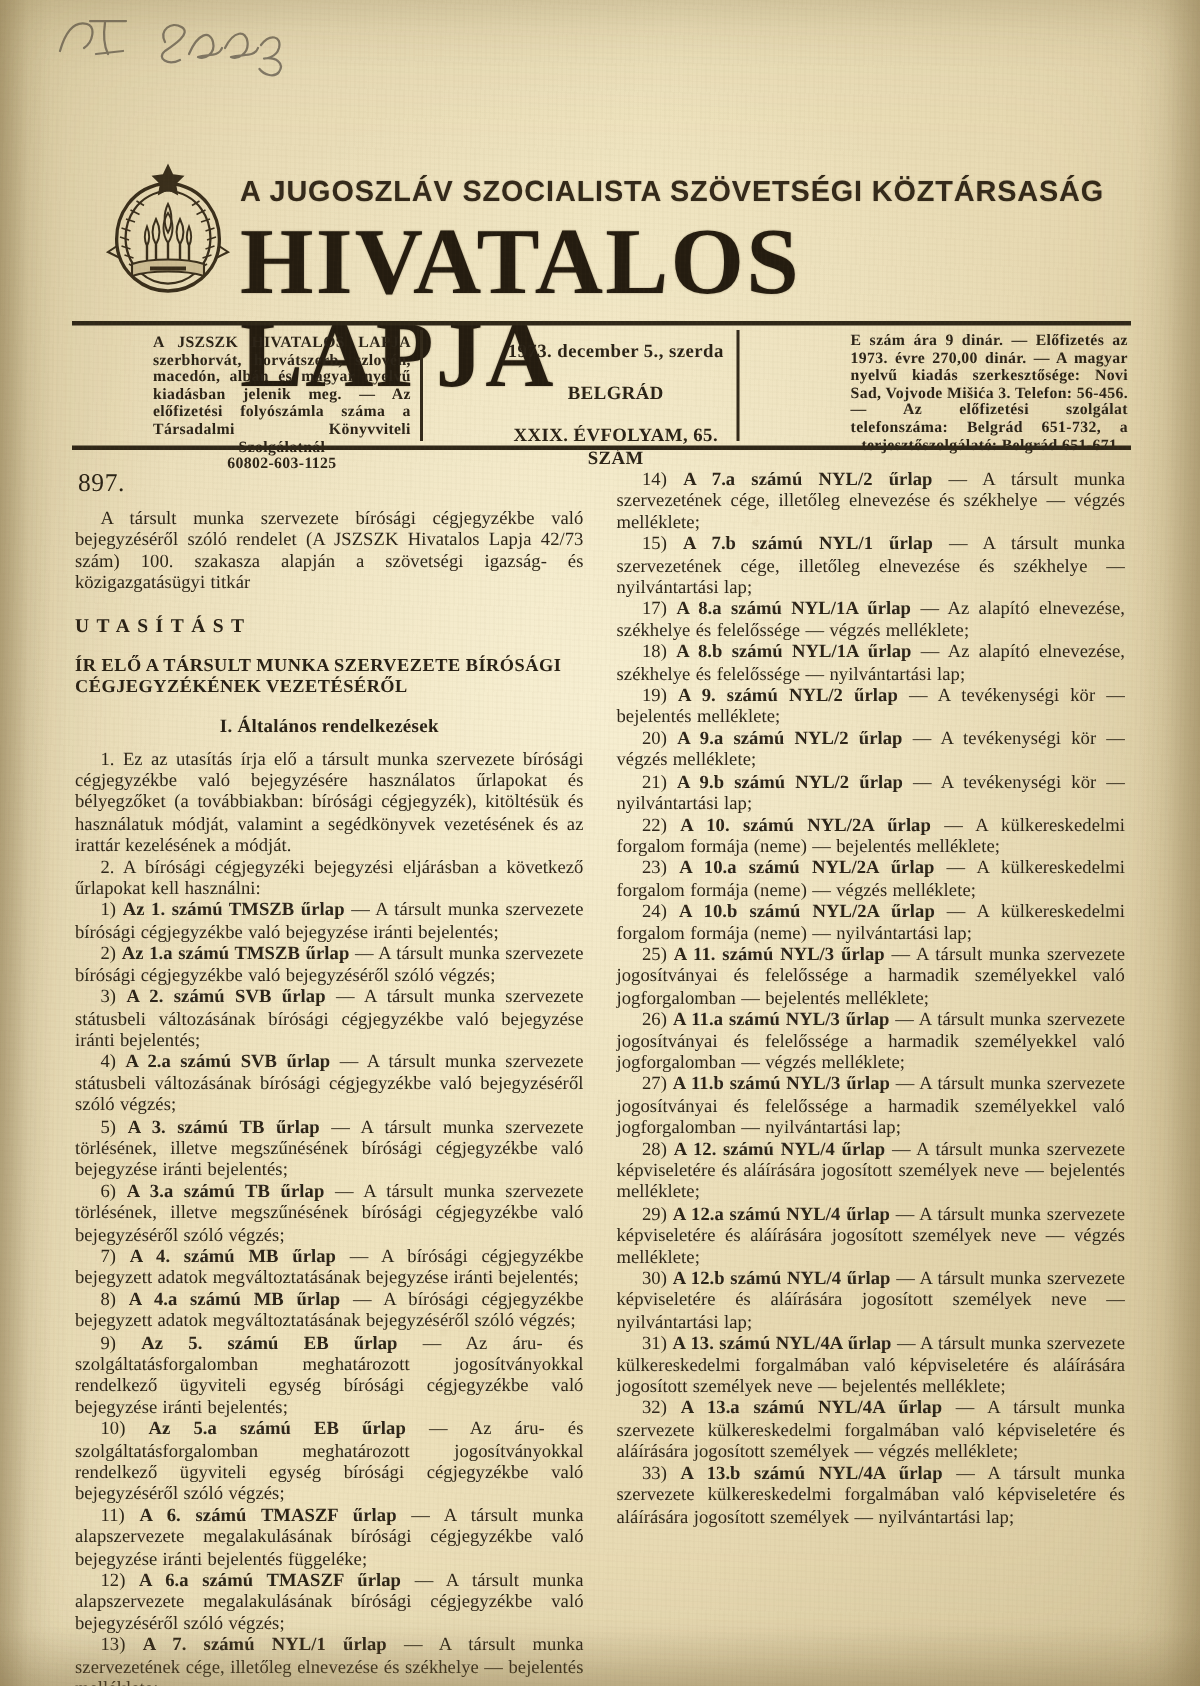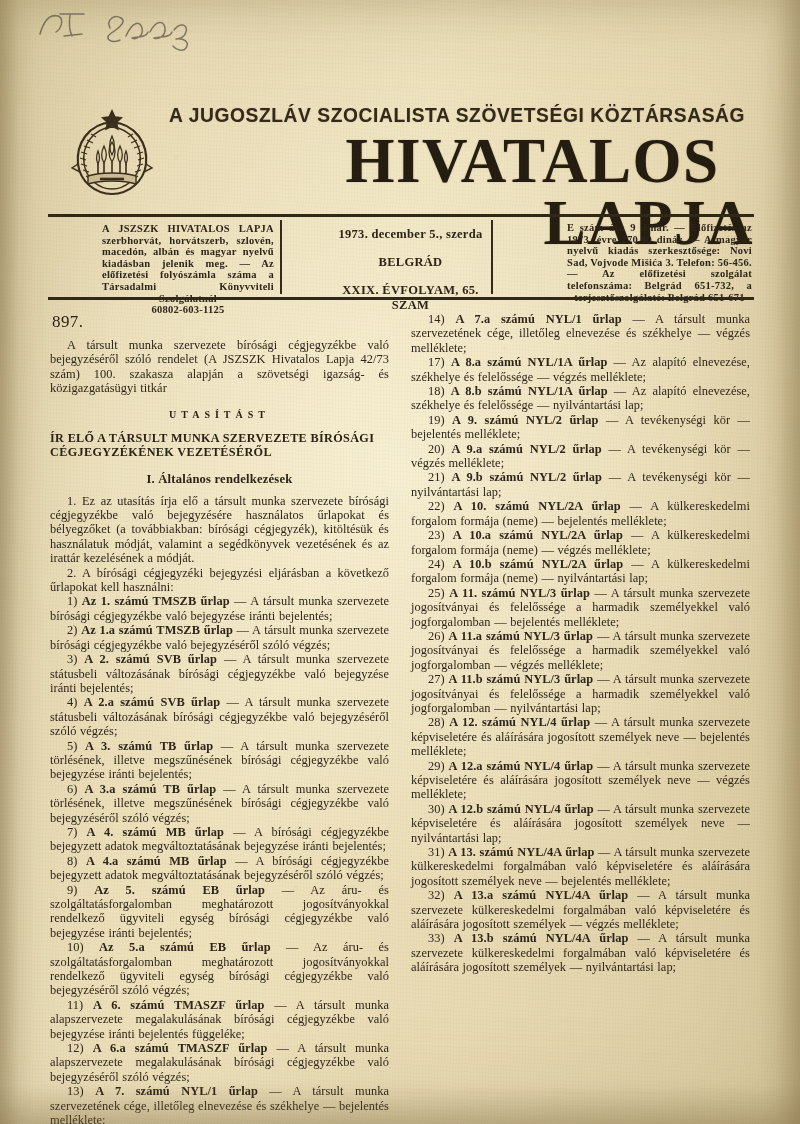--- a/index.html
+++ b/index.html
@@ -73,21 +73,21 @@
     position: absolute;
     left: 48px; top: 104px; width: 706px;
     height: 96px;
   }
   .emblem {
     position: absolute; left: 22px; top: 2px;
     width: 84px; height: 92px;
   }
   .emblem svg { display:block; width:100%; height:100%; }
   .mast-text {
-    position: absolute; left: 112px; top: 0; right: 0; text-align: right;
+    position: absolute; left: 112px; top: 13px; right: 0;
   }
   .supertitle {
     font-family: "Liberation Sans", "DejaVu Sans", sans-serif;
     font-weight: 700;
     font-size: 19.5px;
     letter-spacing: .6px;
     color: #33291a;
     white-space: nowrap;
     transform: scaleX(.985);
     transform-origin: left center;
@@ -182,23 +182,23 @@
     line-height: 14.4px;
     text-align: justify;
     text-indent: 17px;
     letter-spacing: .05px;
     color: #2d2519;
     word-spacing: .4px;
   }
   p.para b { font-weight: 700; }
 
   .heading-main {
-    text-align: center;
-    font-weight: 700;
-    font-size: 10px;
+    text-align: left;
+    font-weight: 700;
+    font-size: 13px;
     letter-spacing: 5px;
     margin: 13px 0 11px 0;
     color: #2a2216;
   }
   .heading-sub {
     text-align: left;
     font-weight: 700;
     font-size: 12.2px;
     line-height: 14px;
     letter-spacing: .35px;
@@ -331,21 +331,22 @@
           <p class="para"><span>9) </span><b>Az 5. számú EB űrlap</b><span> — Az áru- és szolgáltatásforgalomban meghatározott jogosítványokkal rendelkező ügyviteli egység bírósági cégjegyzékbe való bejegyzése iránti bejelentés;</span></p>
           <p class="para"><span>10) </span><b>Az 5.a számú EB űrlap</b><span> — Az áru- és szolgáltatásforgalomban meghatározott jogosítványokkal rendelkező ügyviteli egység bírósági cégjegyzékbe való bejegyzéséről szóló végzés;</span></p>
           <p class="para"><span>11) </span><b>A 6. számú TMASZF űrlap</b><span> — A társult munka alapszervezete megalakulásának bírósági cégjegyzékbe való bejegyzése iránti bejelentés függeléke;</span></p>
           <p class="para"><span>12) </span><b>A 6.a számú TMASZF űrlap</b><span> — A társult munka alapszervezete megalakulásának bírósági cégjegyzékbe való bejegyzéséről szóló végzés;</span></p>
           <p class="para"><span>13) </span><b>A 7. számú NYL/1 űrlap</b><span> — A társult munka szervezetének cége, illetőleg elnevezése és székhelye — bejelentés melléklete;</span></p>
         </div>
     </div>
 
     <div class="col">
       <div id="list-right">
-          <p class="para"><span>14) </span><b>A 7.a számú NYL/1 űrlap</b><span> — A társult munka szervezetének cége, illetőleg elnevezése és székhelye — végzés melléklete;</span></p>
+          <p class="para"><span>14) </span><b>A 7.a számú NYL/2 űrlap</b><span> — A társult munka szervezetének cége, illetőleg elnevezése és székhelye — végzés melléklete;</span></p>
+          <p class="para"><span>15) </span><b>A 7.b számú NYL/1 űrlap</b><span> — A társult munka szervezetének cége, illetőleg elnevezése és székhelye — nyilvántartási lap;</span></p>
           <p class="para"><span>17) </span><b>A 8.a számú NYL/1A űrlap</b><span> — Az alapító elnevezése, székhelye és felelőssége — végzés melléklete;</span></p>
           <p class="para"><span>18) </span><b>A 8.b számú NYL/1A űrlap</b><span> — Az alapító elnevezése, székhelye és felelőssége — nyilvántartási lap;</span></p>
           <p class="para"><span>19) </span><b>A 9. számú NYL/2 űrlap</b><span> — A tevékenységi kör — bejelentés melléklete;</span></p>
           <p class="para"><span>20) </span><b>A 9.a számú NYL/2 űrlap</b><span> — A tevékenységi kör — végzés melléklete;</span></p>
           <p class="para"><span>21) </span><b>A 9.b számú NYL/2 űrlap</b><span> — A tevékenységi kör — nyilvántartási lap;</span></p>
           <p class="para"><span>22) </span><b>A 10. számú NYL/2A űrlap</b><span> — A külkereskedelmi forgalom formája (neme) — bejelentés melléklete;</span></p>
           <p class="para"><span>23) </span><b>A 10.a számú NYL/2A űrlap</b><span> — A külkereskedelmi forgalom formája (neme) — végzés melléklete;</span></p>
           <p class="para"><span>24) </span><b>A 10.b számú NYL/2A űrlap</b><span> — A külkereskedelmi forgalom formája (neme) — nyilvántartási lap;</span></p>
           <p class="para"><span>25) </span><b>A 11. számú NYL/3 űrlap</b><span> — A társult munka szervezete jogosítványai és felelőssége a harmadik személyekkel való jogforgalomban — bejelentés melléklete;</span></p>
           <p class="para"><span>26) </span><b>A 11.a számú NYL/3 űrlap</b><span> — A társult munka szervezete jogosítványai és felelőssége a harmadik személyekkel való jogforgalomban — végzés melléklete;</span></p>

